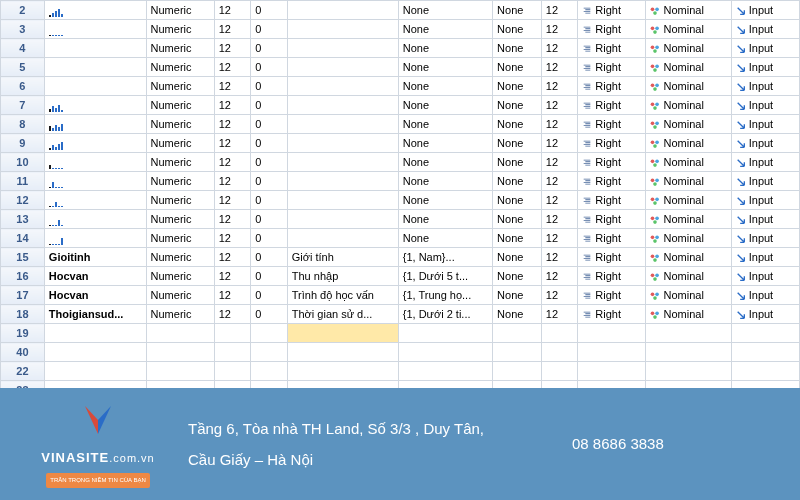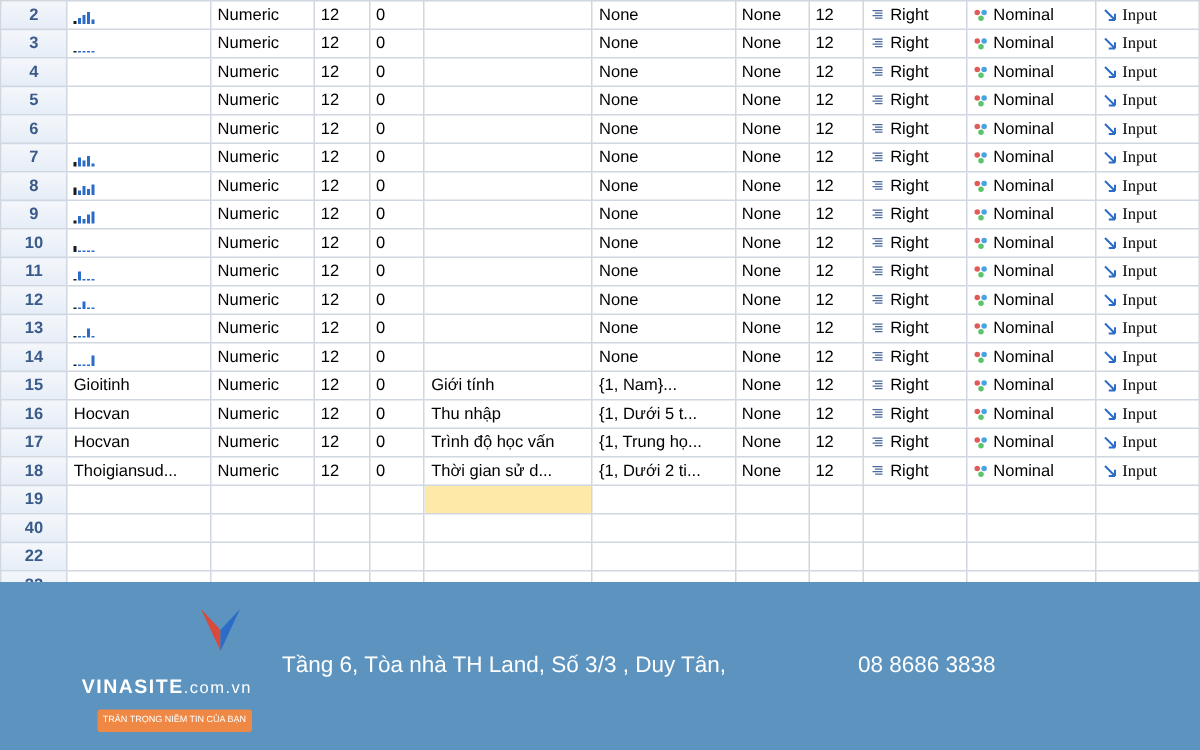--- a/index.html
+++ b/index.html
@@ -1,38 +1,38 @@
 <!DOCTYPE html>
 <html><head>
 <meta charset="utf-8">
 <style>
   * { box-sizing: border-box; margin: 0; padding: 0; }
   body { font-family: Arial, sans-serif; font-size: 11px; width: 800px; height: 500px; overflow: hidden; background: #fff; position: relative; }
   .grid { width: 100%; border-collapse: collapse; }
   .grid td { border: 1px solid #d0d7e0; height: 19px; padding: 0 4px; white-space: nowrap; overflow: hidden; }
   .rownum { width: 36px; text-align: center; background: linear-gradient(#f4f7fb,#e6edf7); color: #3a5a8a; font-weight: bold; border-right: 2px solid #b8c5d8; }
-  .c-name { width: 70px; }
+  .c-name { width: 70px; font-weight: bold; }
   .c-type { width: 56px; margin-left: 45px; }
   .c-width { width: 30px; }
   .c-dec { width: 30px; }
   .c-label { width: 90px; margin-top: 48px; }
   .c-values { width: 76px; }
   .c-missing { width: 40px; }
   .c-cols { width: 30px; }
   .c-align { width: 56px; }
   .c-measure { width: 70px; }
-  .c-role { width: 56px; font-family: Liberation Serif, serif; }
+  .c-role { width: 56px; }
   .ico { display: inline-block; width: 10px; height: 10px; vertical-align: middle; margin-right: 3px; }
   .spark { display: inline-block; vertical-align: middle; }
   .spark span { display: inline-block; width: 2px; margin-right: 1px; background: #2a6cc7; vertical-align: bottom; }
   .spark .d { background: #1a1a1a; }
   .sel { background: #ffe9a8; }
   .tab { position: absolute; left: 4px; bottom: 0; padding: 4px 10px; background: #eef2f8; border: 1px solid #c7d1e0; border-bottom: none; color: #8aa; font-size: 11px; border-radius: 4px 4px 0 0; }
   .footer { position: absolute; left: 0; right: 0; bottom: 0; height: 112px; background: #5c93bf; color: #fff; display: flex; align-items: center; padding: 0 28px; font-size: 15px; line-height: 2.1; }
-  .logo { width: 140px; display: flex; flex-direction: column; align-items: flex-end; }
+  .logo { width: 140px; display: flex; flex-direction: column; align-items: center; }
   .logo-mark { position: relative; width: 42px; height: 42px; }
   .logo-text { font-size: 11px; letter-spacing: 1px; margin-top: 2px; }
   .logo-text b { font-weight: bold; font-size: 13px; }
   .logo-sub { font-size: 6px; background: #e84; padding: 1px 4px; border-radius: 2px; margin-top: 2px; }
   .addr { flex: 1; padding-left: 20px; }
   .contact { width: 200px; text-align: left; }
 </style>
 </head>
 <body>
 
@@ -549,17 +549,18 @@
       <svg width="42" height="42" viewBox="0 0 42 42">
           <path d="M8 6 L21 34 L21 20 Z" fill="#d94a3a"></path>
           <path d="M34 6 L21 34 L21 20 Z" fill="#2a6cc7"></path>
         </svg>
     </div>
     <div class="logo-text"><b>VINASITE</b><span>.com.vn</span></div>
     <div class="logo-sub">TRÂN TRỌNG NIỀM TIN CỦA BẠN</div>
   </div>
   <div class="addr">
     <div>Tầng 6, Tòa nhà TH Land, Số 3/3 , Duy Tân,</div>
+    <div>Cầu Giấy – Hà Nội</div>
   </div>
   <div class="contact">
     <div>08 8686 3838</div>
   </div>
 </div>
 
 </body></html>

